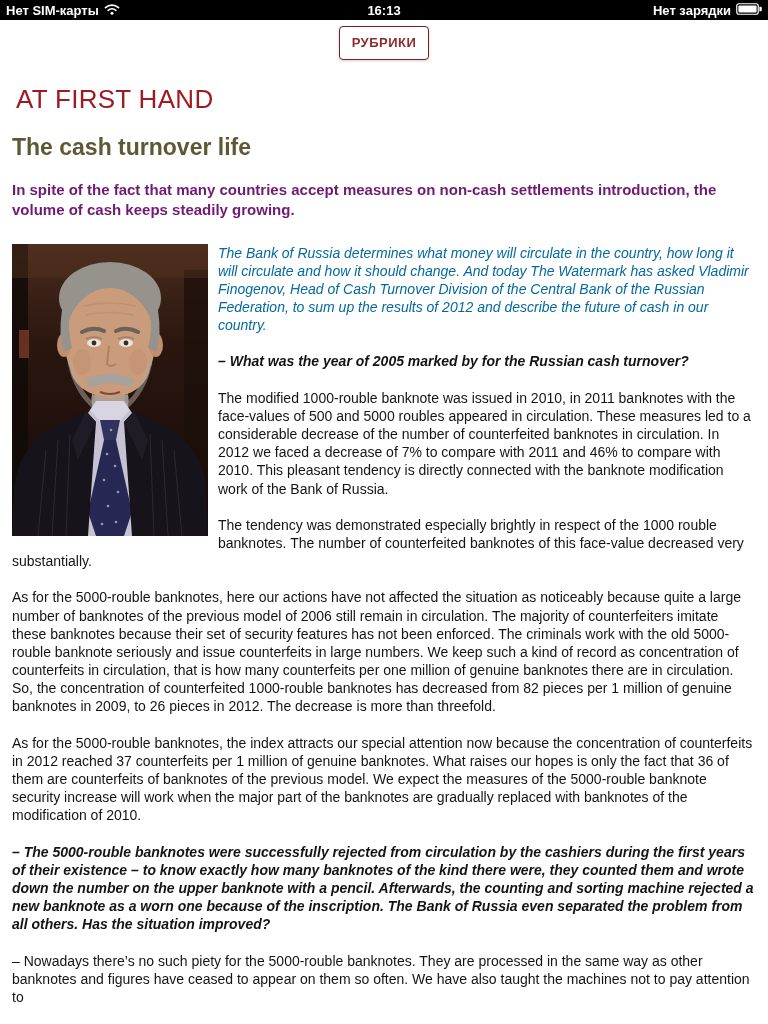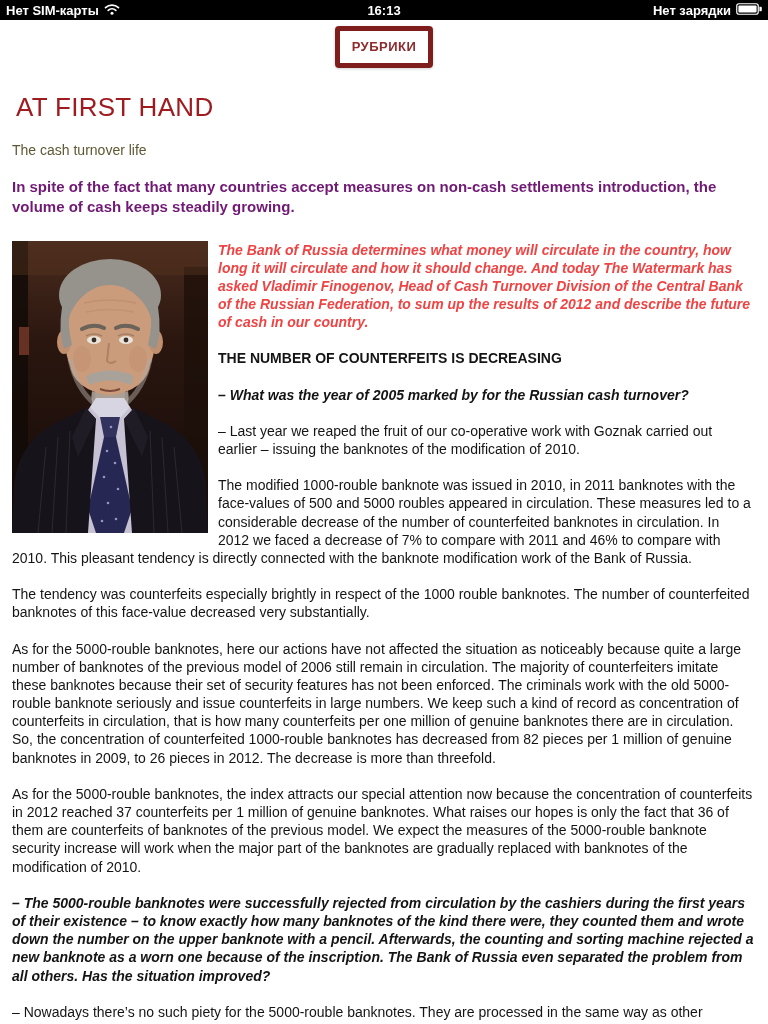--- a/index.html
+++ b/index.html
@@ -18,42 +18,42 @@
   }
   .sb-left, .sb-right { display: flex; align-items: center; gap: 5px; }
   .sb-center {
     position: absolute; left: 0; right: 0; text-align: center; pointer-events: none;
   }
   .sb-icon { display: inline-block; vertical-align: middle; }
   
   .rubrics-wrap { padding-top: 26px; text-align: center; }
   .rubrics-btn {
     display: inline-block; min-width: 82px; padding: 8px 12px 9px;
-    background: #fff; border: 5px solid #7f1d1d; border-radius: 4px;
+    background: #fff; border: 1px solid #7f1d1d; border-radius: 4px;
     box-shadow: 0 1px 3px rgba(0,0,0,0.18);
     color: #8d2b2d; font-size: 13px; font-weight: bold; letter-spacing: 0.5px;
     font-family: "Liberation Sans", sans-serif; cursor: pointer;
   }
   
   .article { padding: 0 14px 0 12px; }
   .kicker {
     margin: 24px 0 0 4px; font-size: 26px; letter-spacing: 0.3px;
     color: #9e1b20;
   }
   h1.article-title {
-    margin-top: 19px; font-size: 14px; font-weight: normal; color: #5e5833;
+    margin-top: 19px; font-size: 23px; font-weight: bold; color: #5e5833;
   }
   p.lead {
     margin-top: 19px; font-size: 15px; font-weight: bold; color: #701a75;
     line-height: 1.35;
   }
   .body { margin-top: 23px; color: #141414; font-size: 14px; line-height: 1.3; }
   .body p { margin: 18px 0; }
   .body p:first-of-type { margin-top: 0; }
-  .body .intro { font-style: italic; color: #ef4444; font-weight: bold; }
+  .body .intro { font-style: italic; color: #0369a1; }
   .body .section-h { font-weight: bold; }
   .body .question { font-weight: bold; font-style: italic; }
   figure.portrait {
     float: left; width: 196px; height: 292px;
     margin: 0 10px 6px 0;
   }
   figure.portrait svg { display: block; width: 196px; height: 292px; }
 </style>
 </head>
 <body>
@@ -173,23 +173,21 @@
             <path d="M40 292 L46 196"></path>
             <path d="M54 292 L58 190"></path>
           <path d="M142 292 L138 190"></path>
             <path d="M156 292 L150 196"></path>
             <path d="M170 292 L162 206"></path>
         </g>
       </svg>
     </figure>
 
     <p class="intro">The Bank of Russia determines what money will circulate in the country, how long it will circulate and how it should change. And today The Watermark has asked Vladimir Finogenov, Head of Cash Turnover Division of the Central Bank of the Russian Federation, to sum up the results of 2012 and describe the future of cash in our country.</p>
-    <p class="section-h">THE NUMBER OF COUNTERFEITS IS DECREASING</p>
     <p class="question">– What was the year of 2005 marked by for the Russian cash turnover?</p>
-    <p>– Last year we reaped the fruit of our co-operative work with Goznak carried out earlier – issuing the banknotes of the modification of 2010.</p>
     <p>The modified 1000-rouble banknote was issued in 2010, in 2011 banknotes with the face-values of 500 and 5000 roubles appeared in circulation. These measures led to a considerable decrease of the number of counterfeited banknotes in circulation. In 2012 we faced a decrease of 7% to compare with 2011 and 46% to compare with 2010. This pleasant tendency is directly connected with the banknote modification work of the Bank of Russia.</p>
-    <p>The tendency was counterfeits especially brightly in respect of the 1000 rouble banknotes. The number of counterfeited banknotes of this face-value decreased very substantially.</p>
+    <p>The tendency was demonstrated especially brightly in respect of the 1000 rouble banknotes. The number of counterfeited banknotes of this face-value decreased very substantially.</p>
     <p>As for the 5000-rouble banknotes, here our actions have not affected the situation as noticeably because quite a large number of banknotes of the previous model of 2006 still remain in circulation. The majority of counterfeiters imitate these banknotes because their set of security features has not been enforced. The criminals work with the old 5000-rouble banknote seriously and issue counterfeits in large numbers. We keep such a kind of record as concentration of counterfeits in circulation, that is how many counterfeits per one million of genuine banknotes there are in circulation. So, the concentration of counterfeited 1000-rouble banknotes has decreased from 82 pieces per 1 million of genuine banknotes in 2009, to 26 pieces in 2012. The decrease is more than threefold.</p>
     <p>As for the 5000-rouble banknotes, the index attracts our special attention now because the concentration of counterfeits in 2012 reached 37 counterfeits per 1 million of genuine banknotes. What raises our hopes is only the fact that 36 of them are counterfeits of banknotes of the previous model. We expect the measures of the 5000-rouble banknote security increase will work when the major part of the banknotes are gradually replaced with banknotes of the modification of 2010.</p>
     <p class="question">– The 5000-rouble banknotes were successfully rejected from circulation by the cashiers during the first years of their existence – to know exactly how many banknotes of the kind there were, they counted them and wrote down the number on the upper banknote with a pencil. Afterwards, the counting and sorting machine rejected a new banknote as a worn one because of the inscription. The Bank of Russia even separated the problem from all others. Has the situation improved?</p>
     <p>– Nowadays there’s no such piety for the 5000-rouble banknotes. They are processed in the same way as other banknotes and figures have ceased to appear on them so often. We have also taught the machines not to pay attention to</p>
   </div>
 </div>
 
 </body></html>

